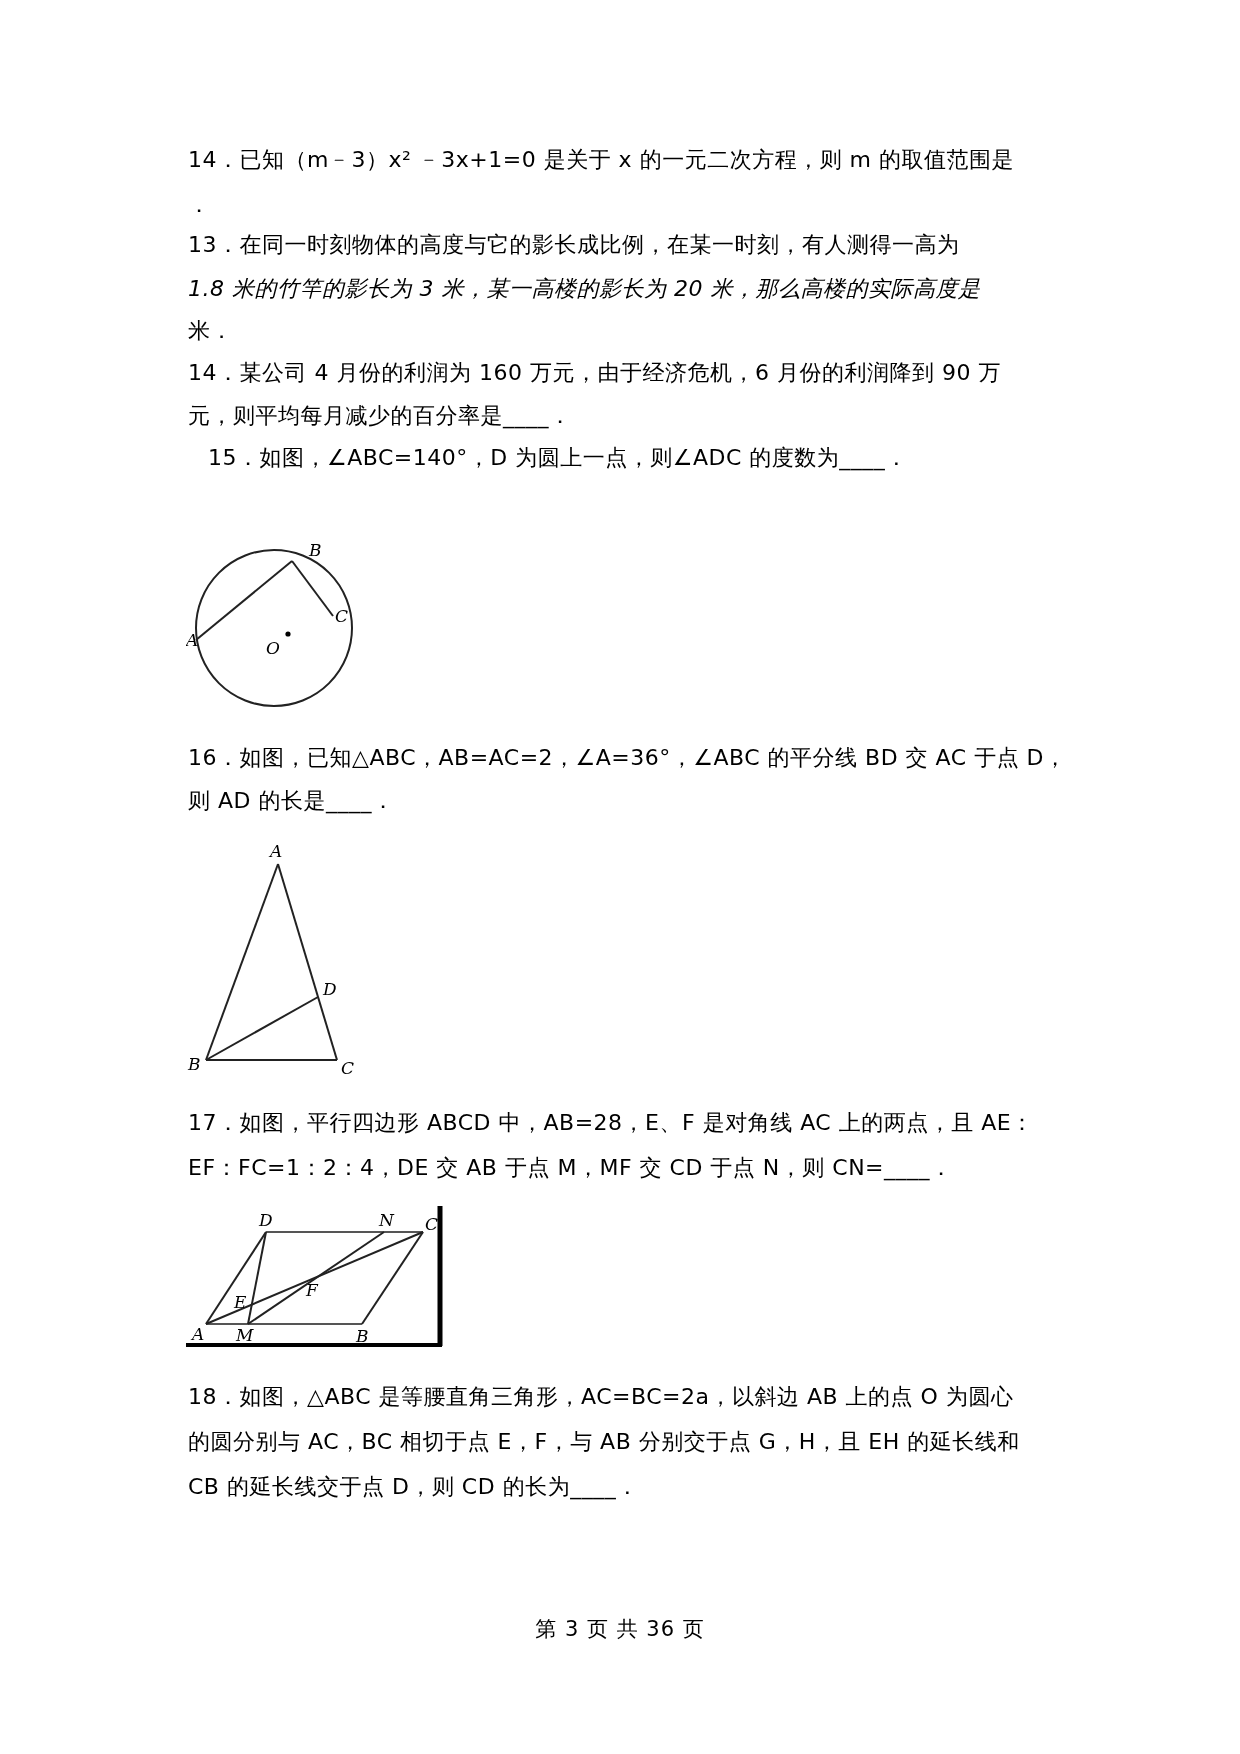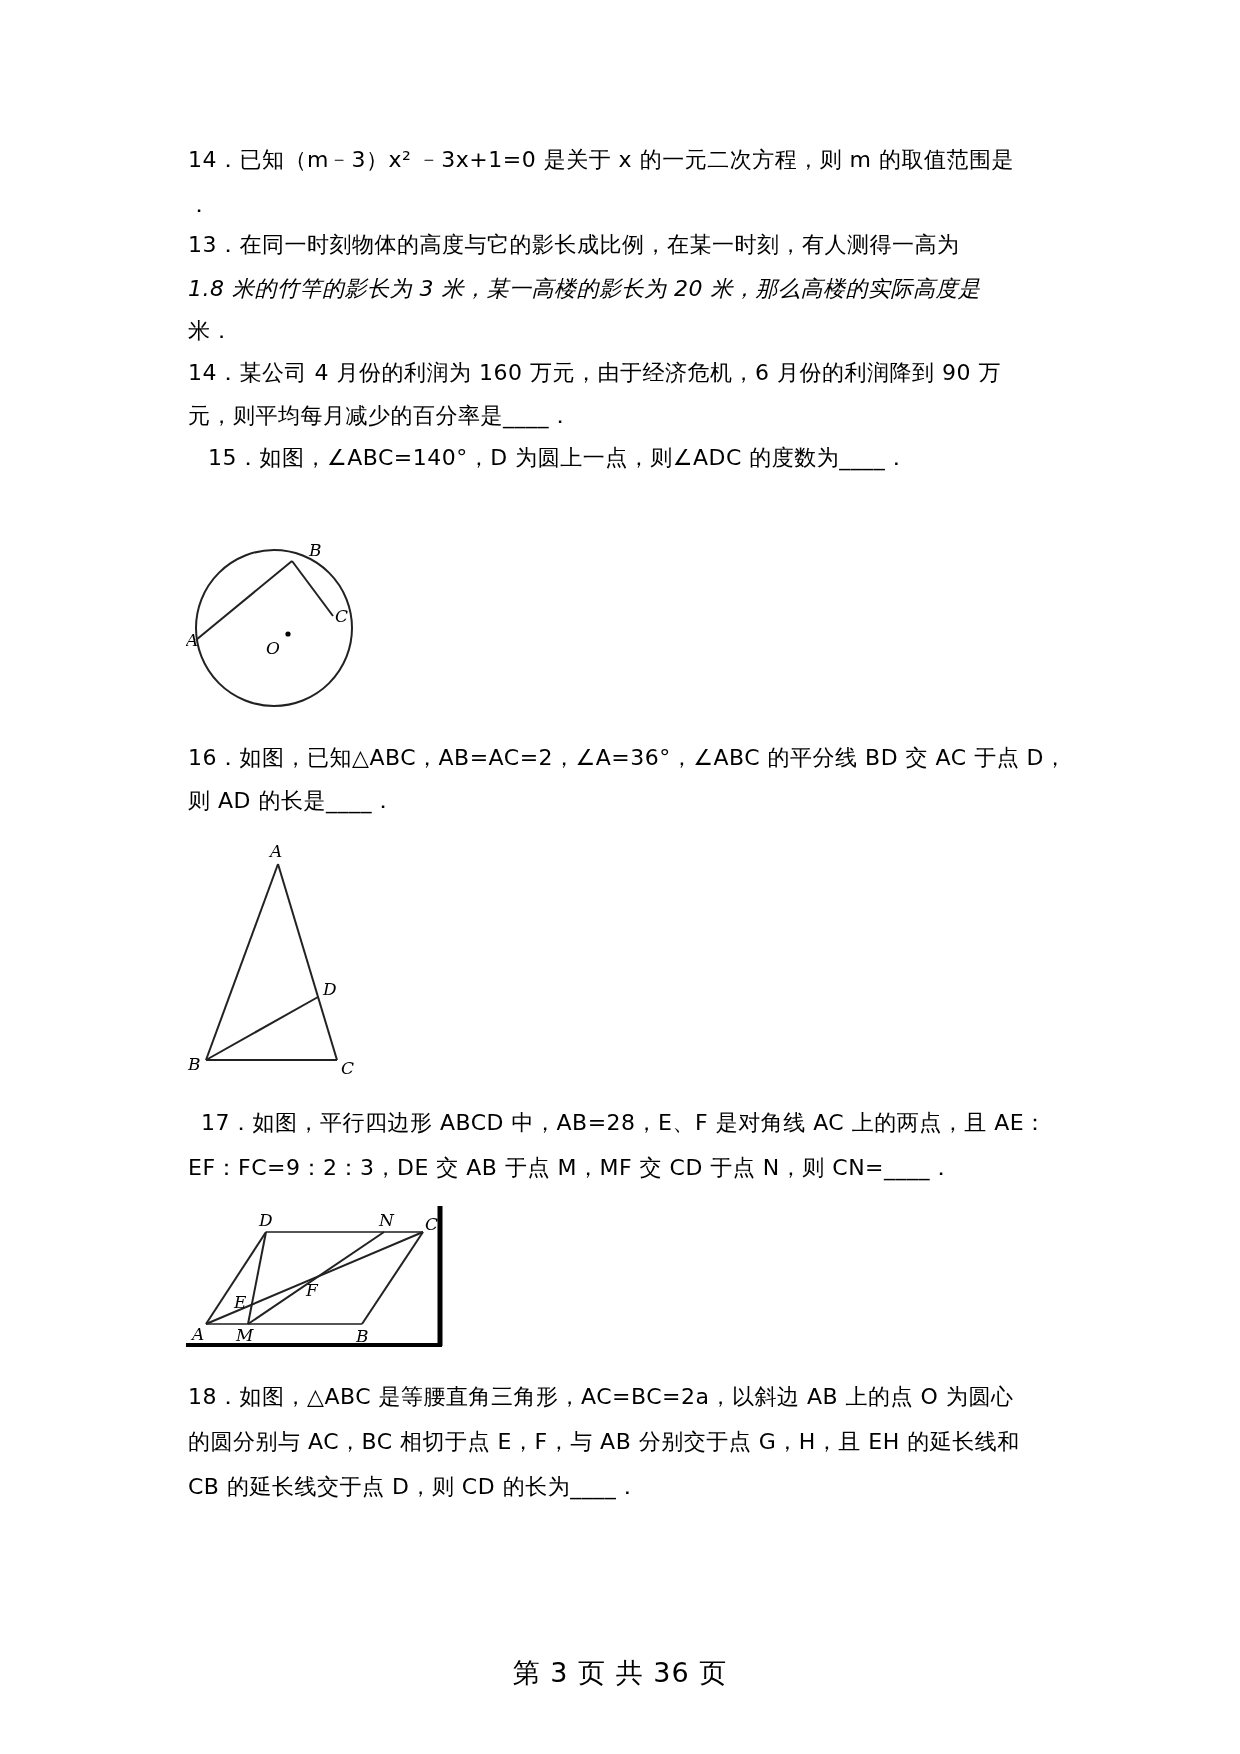--- a/index.html
+++ b/index.html
@@ -41,24 +41,23 @@
       font-style: italic;
       font-size: 17px;
       fill: #000;
     }
     .footer {
       position: absolute;
       left: 0;
       width: 1240px;
       top: 1614px;
       text-align: center;
-      font-size: 27px;
+      font-size: 21px;
       line-height: 30px;
       letter-spacing: 1px;
-      margin-top: 44px;
     }
   </style>
 </head>
 <body>
 
 <div class="page">
 
   <div>
     <div class="line" style="top:145px;">14．已知（m﹣3）x² ﹣3x+1=0 是关于 x 的一元二次方程，则 m 的取值范围是</div>
     <div class="line" style="top:190px;">．</div>
@@ -102,22 +101,22 @@
         <line x1="22" y1="218" x2="134" y2="155" stroke="#222" stroke-width="2"></line>
         <text x="86" y="15">A</text>
         <text x="4" y="228">B</text>
         <text x="157" y="232">C</text>
         <text x="139" y="153">D</text>
       </svg>
     </div>
   </div>
 
   <div>
-    <div class="line" style="top:1108px;margin-left:13px;">17．如图，平行四边形 ABCD 中，AB=28，E、F 是对角线 AC 上的两点，且 AE：</div>
-    <div class="line" style="top:1153px;">EF：FC=9：2：3，DE 交 AB 于点 M，MF 交 CD 于点 N，则 CN=____．</div>
+    <div class="line" style="top:1108px;">17．如图，平行四边形 ABCD 中，AB=28，E、F 是对角线 AC 上的两点，且 AE：</div>
+    <div class="line" style="top:1153px;">EF：FC=1：2：4，DE 交 AB 于点 M，MF 交 CD 于点 N，则 CN=____．</div>
     <div class="fig" style="left:186px; top:1204px;">
       <svg width="260" height="144" viewBox="0 0 260 144">
 
         <line x1="254" y1="2" x2="254" y2="142" stroke="#000" stroke-width="5"></line>
         <line x1="0" y1="141" x2="256" y2="141" stroke="#000" stroke-width="4"></line>
 
         <line x1="80" y1="28" x2="237" y2="28" stroke="#555" stroke-width="2"></line>
         <line x1="20" y1="120" x2="176" y2="120" stroke="#555" stroke-width="2"></line>
         <line x1="20" y1="120" x2="80" y2="28" stroke="#222" stroke-width="2"></line>
         <line x1="176" y1="120" x2="237" y2="28" stroke="#222" stroke-width="2"></line>

